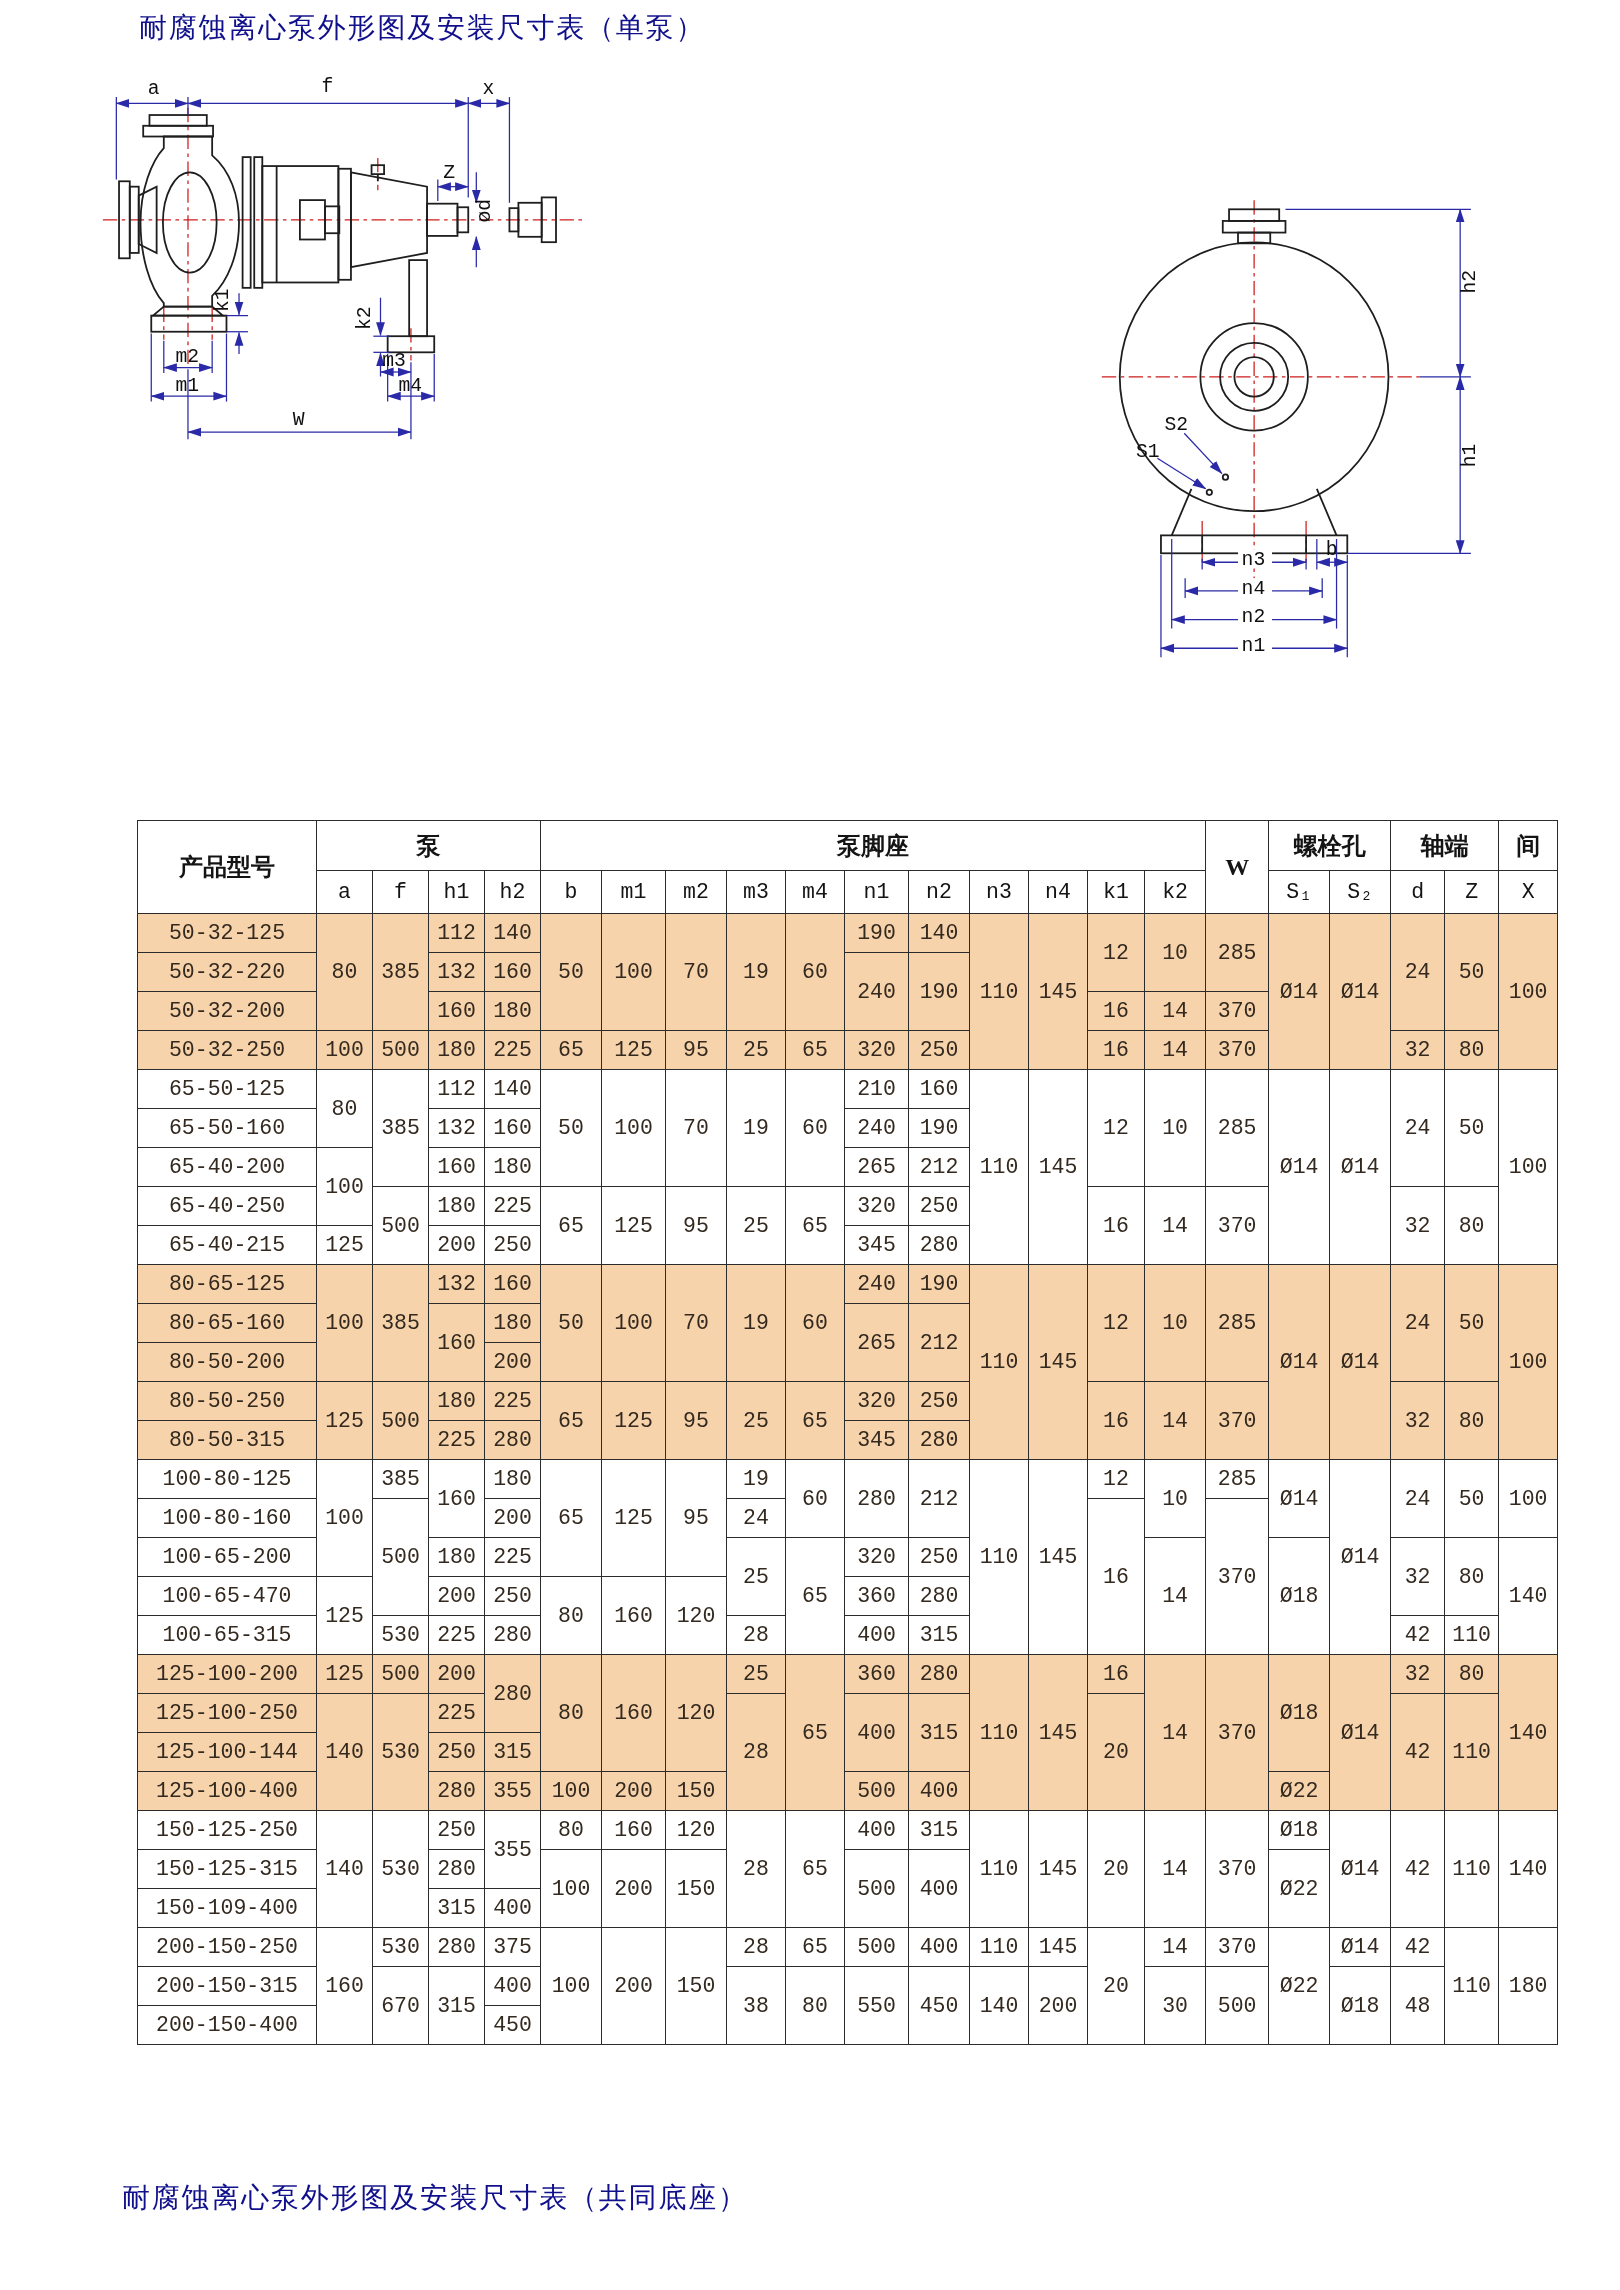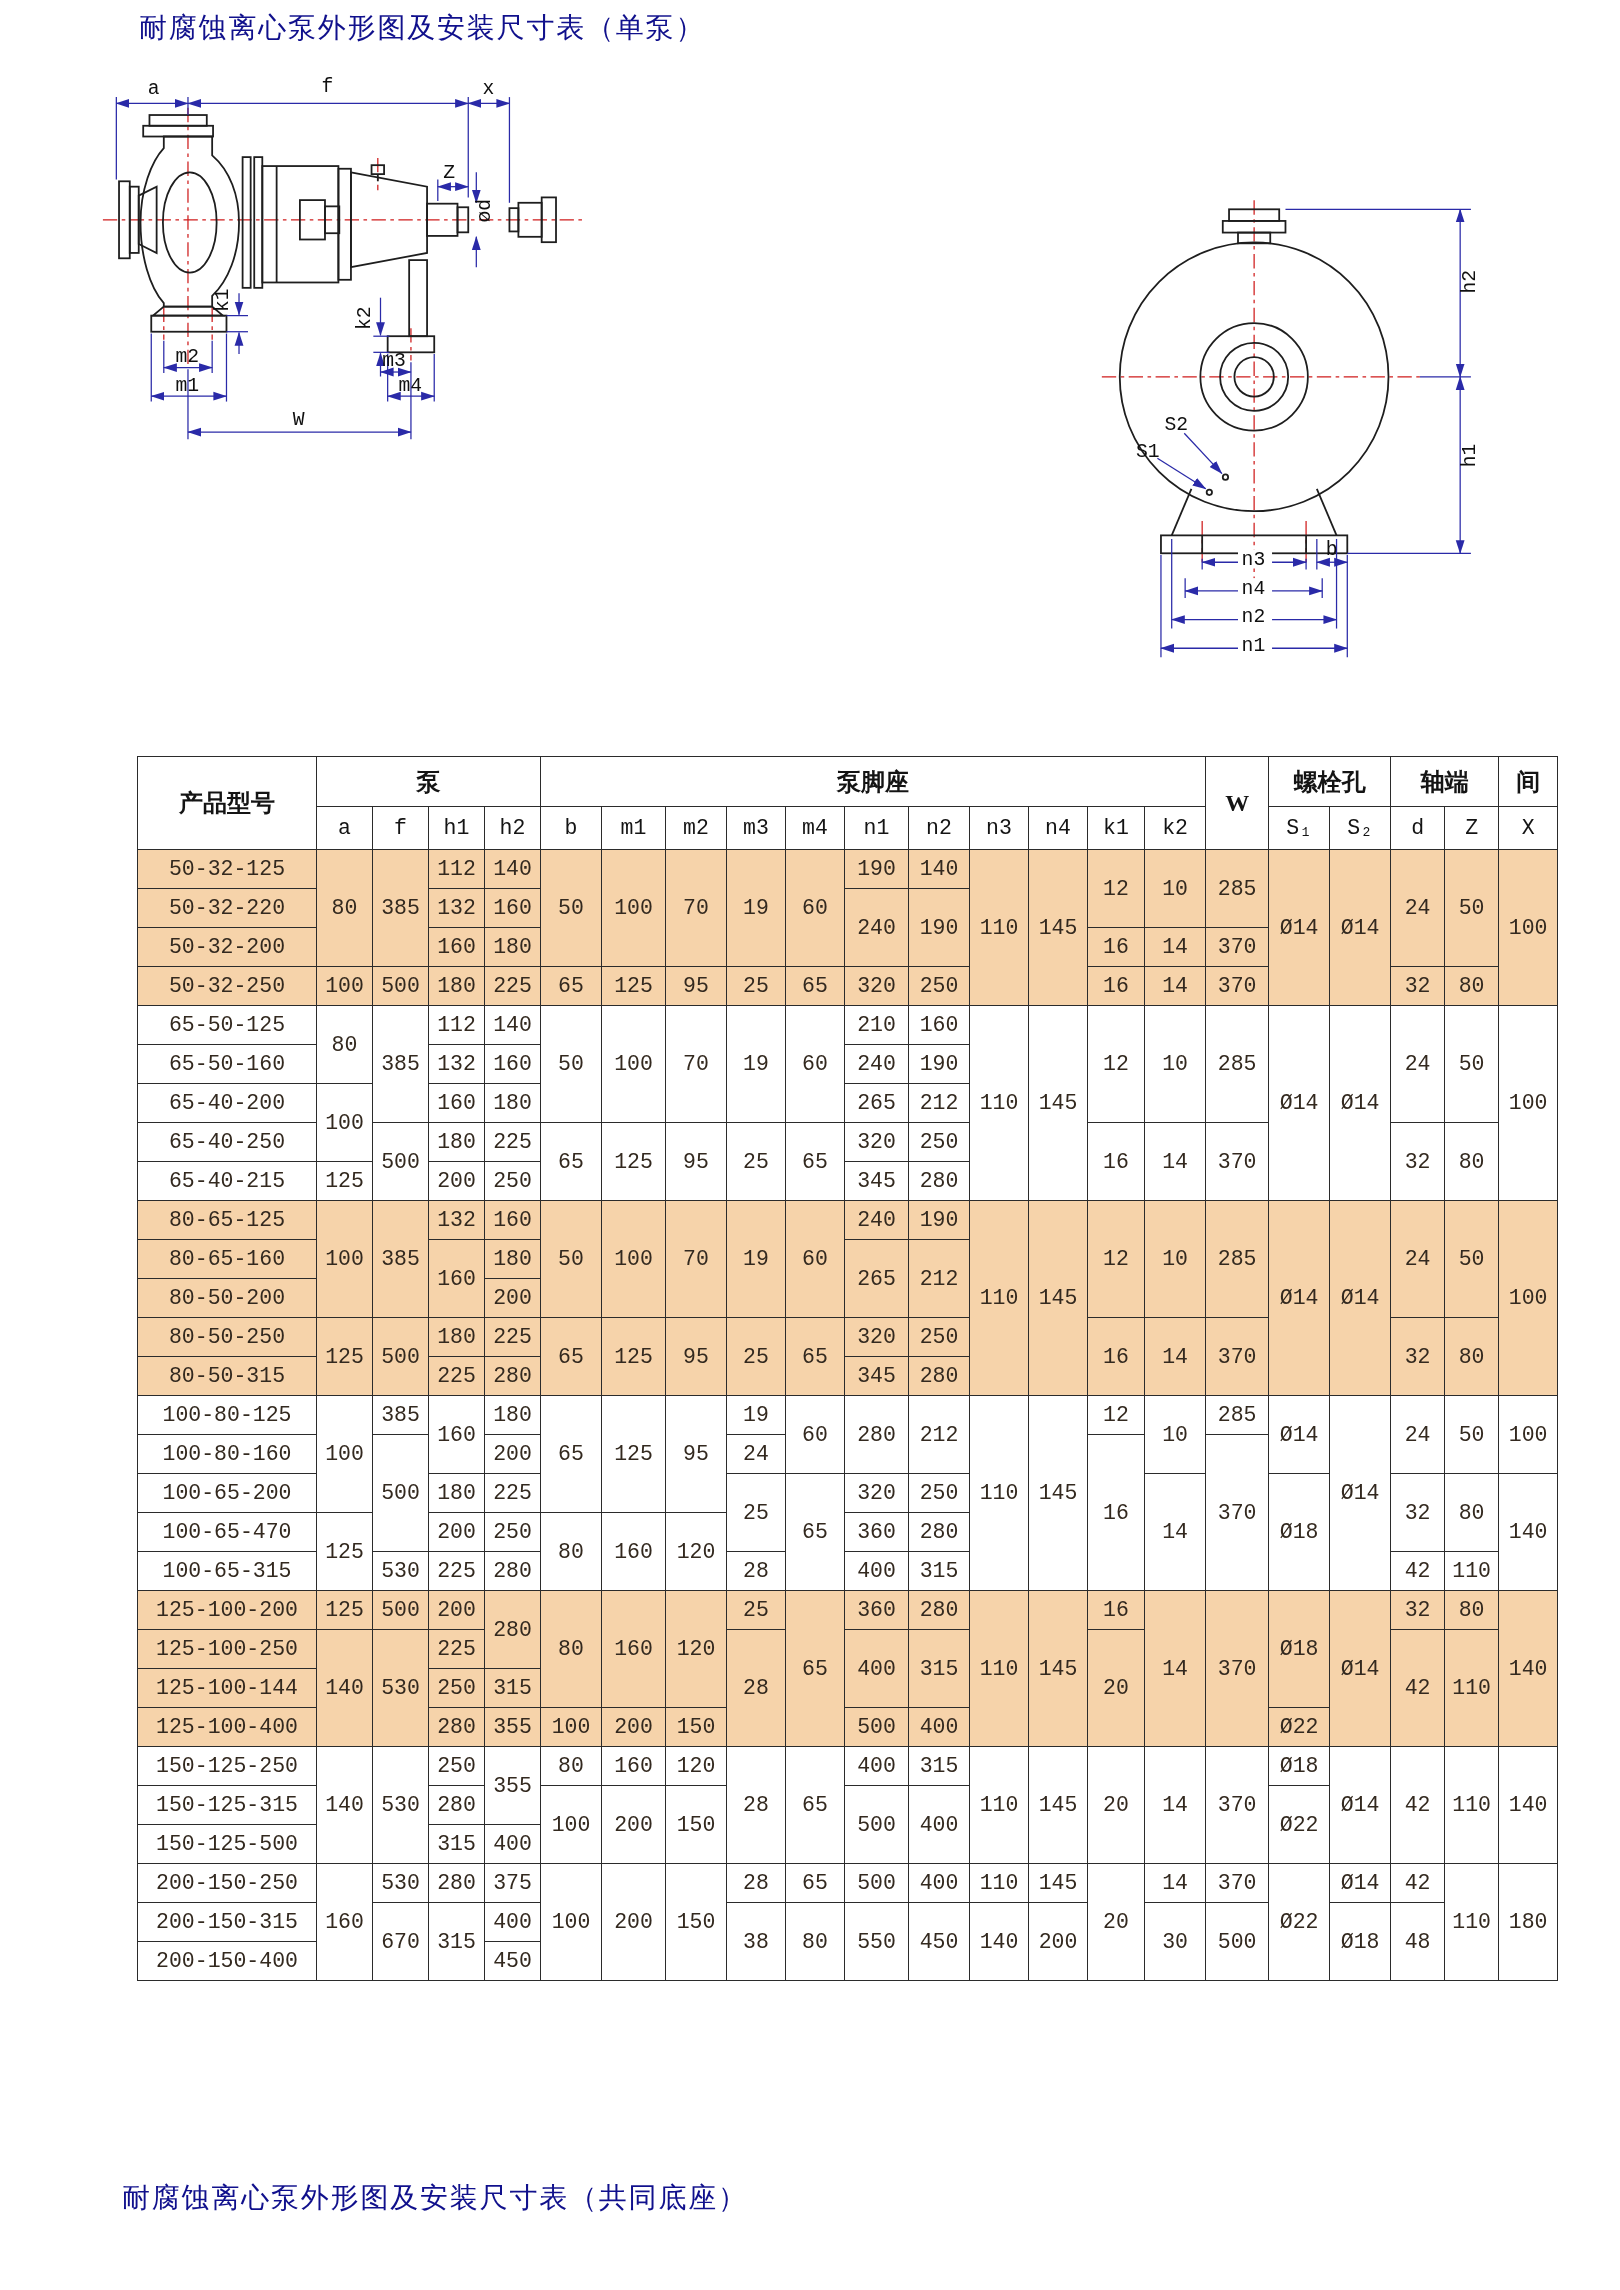--- a/index.html
+++ b/index.html
@@ -16,21 +16,21 @@
   #title-bottom{left:122px;top:2172px;margin-top:7px;}
 
   .drawing{position:absolute;}
   #drawing-left{left:85px;top:72px;}
   #drawing-right{left:1066px;top:193px;}
   svg text{
     font-family:"Liberation Mono","DejaVu Sans Mono",monospace;
     font-size:22px;fill:#101010;
   }
 
-  #table-wrap{position:absolute;left:137px;top:756px;}
+  #table-wrap{position:absolute;left:137px;top:820px;}
   table{
     border-collapse:collapse;table-layout:fixed;width:1419px;
     border:1.8px solid #1a1a1a;
   }
   th,td{
     border:0.9px solid #2b2b2b;text-align:center;vertical-align:middle;
     padding:0;overflow:hidden;
   }
   thead tr.h1row{height:50px;}
   thead tr.h2row{height:43px;}
@@ -644,21 +644,21 @@
           <td>150-125-315</td>
           <td>280</td>
           <td rowspan="2">100</td>
           <td rowspan="2">200</td>
           <td rowspan="2">150</td>
           <td rowspan="2">500</td>
           <td rowspan="2">400</td>
           <td rowspan="2">Ø22</td>
         </tr>
         <tr>
-          <td>150-125-500</td>
+          <td>150-109-400</td>
           <td>315</td>
           <td>400</td>
         </tr>
         <tr class="grp-first">
           <td>200-150-250</td>
           <td rowspan="3">160</td>
           <td>530</td>
           <td>280</td>
           <td>375</td>
           <td rowspan="3">100</td>

